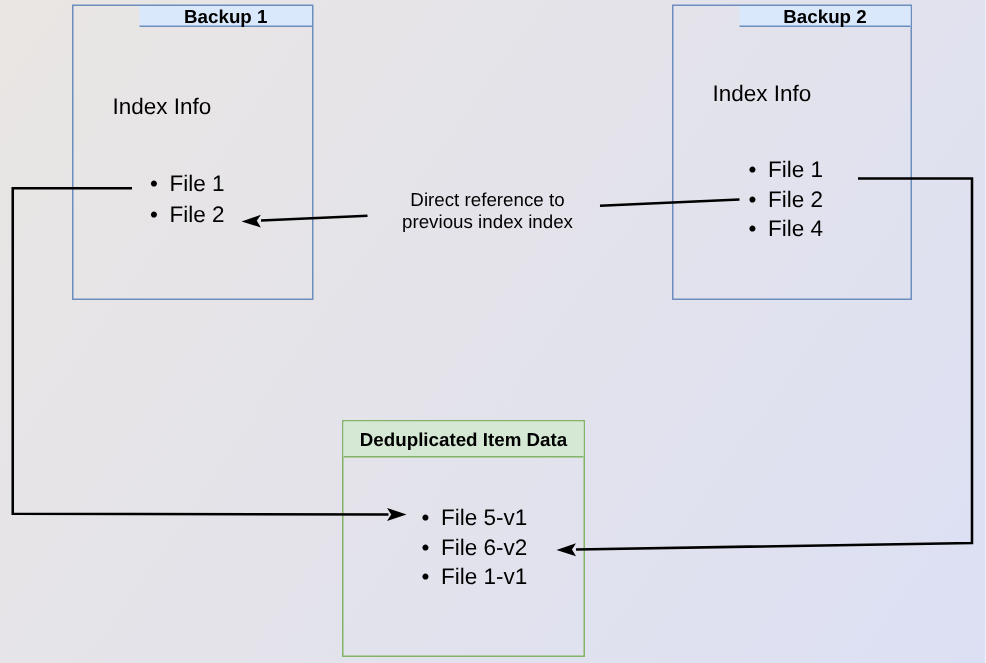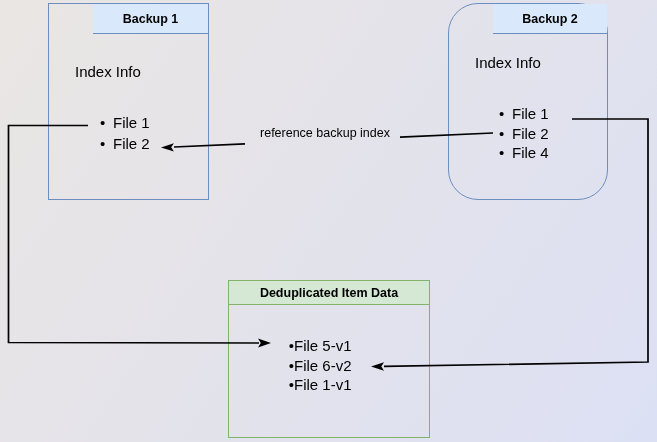--- a/index.html
+++ b/index.html
@@ -21,23 +21,23 @@
   .box-header {
     display: flex;
     align-items: center;
     justify-content: center;
     font-weight: bold;
     font-size: 12.5px;
     border-bottom: 1.5px solid;
     box-sizing: border-box;
   }
   #backup1-box { left: 48px; top: 3px; width: 161px; height: 197px; border-color: #6c8ebf; }
-  #backup2-box { left: 448px; top: 3px; width: 160px; height: 197px; border-color: #6c8ebf; border-radius: 30px; }
-  #dedup-box   { left: 228px; top: 280px; width: 202px; height: 158px; border-color: #82b366; text-align: right; }
-  #backup1-box .box-header, #backup2-box .box-header { height: 30px; background: #dae8fc; border-color: #6c8ebf; margin-left: 44px; }
+  #backup2-box { left: 448px; top: 3px; width: 160px; height: 197px; border-color: #6c8ebf; }
+  #dedup-box   { left: 228px; top: 280px; width: 162px; height: 158px; border-color: #82b366; }
+  #backup1-box .box-header, #backup2-box .box-header { height: 14px; background: #dae8fc; border-color: #6c8ebf; margin-left: 44px; }
   #dedup-box .box-header { height: 24px; background: #d5e8d4; border-color: #82b366; }
 
   .index-label { position: absolute; font-size: 15px; }
   #backup1-box .index-label { left: 26px; top: 59px; }
   #backup2-box .index-label { left: 26px; top: 50px; }
 
   ul.files {
     position: absolute;
     margin: 0; padding: 0;
     list-style: none;
@@ -113,16 +113,17 @@
 
     <path class="wire" d="M 572 119 L 648 119 L 648 362 L 384 366.3"></path>
     <polygon class="head" points="371,366.6 384,362.2 381.3,366.4 384,370.8"></polygon>
 
     <path class="wire" d="M 493 133 L 400 137.1"></path>
     <path class="wire" d="M 245 143.9 L 174 147"></path>
     <polygon class="head" points="161,147.6 173.9,143.2 171.2,147.2 173.9,151.6"></polygon>
   </svg>
 
   <div id="direct-reference-label">
-    <div>reference backup index</div>
+    <div>Direct reference to</div>
+    <div>previous index index</div>
   </div>
 
 </div>
 
 </body></html>

